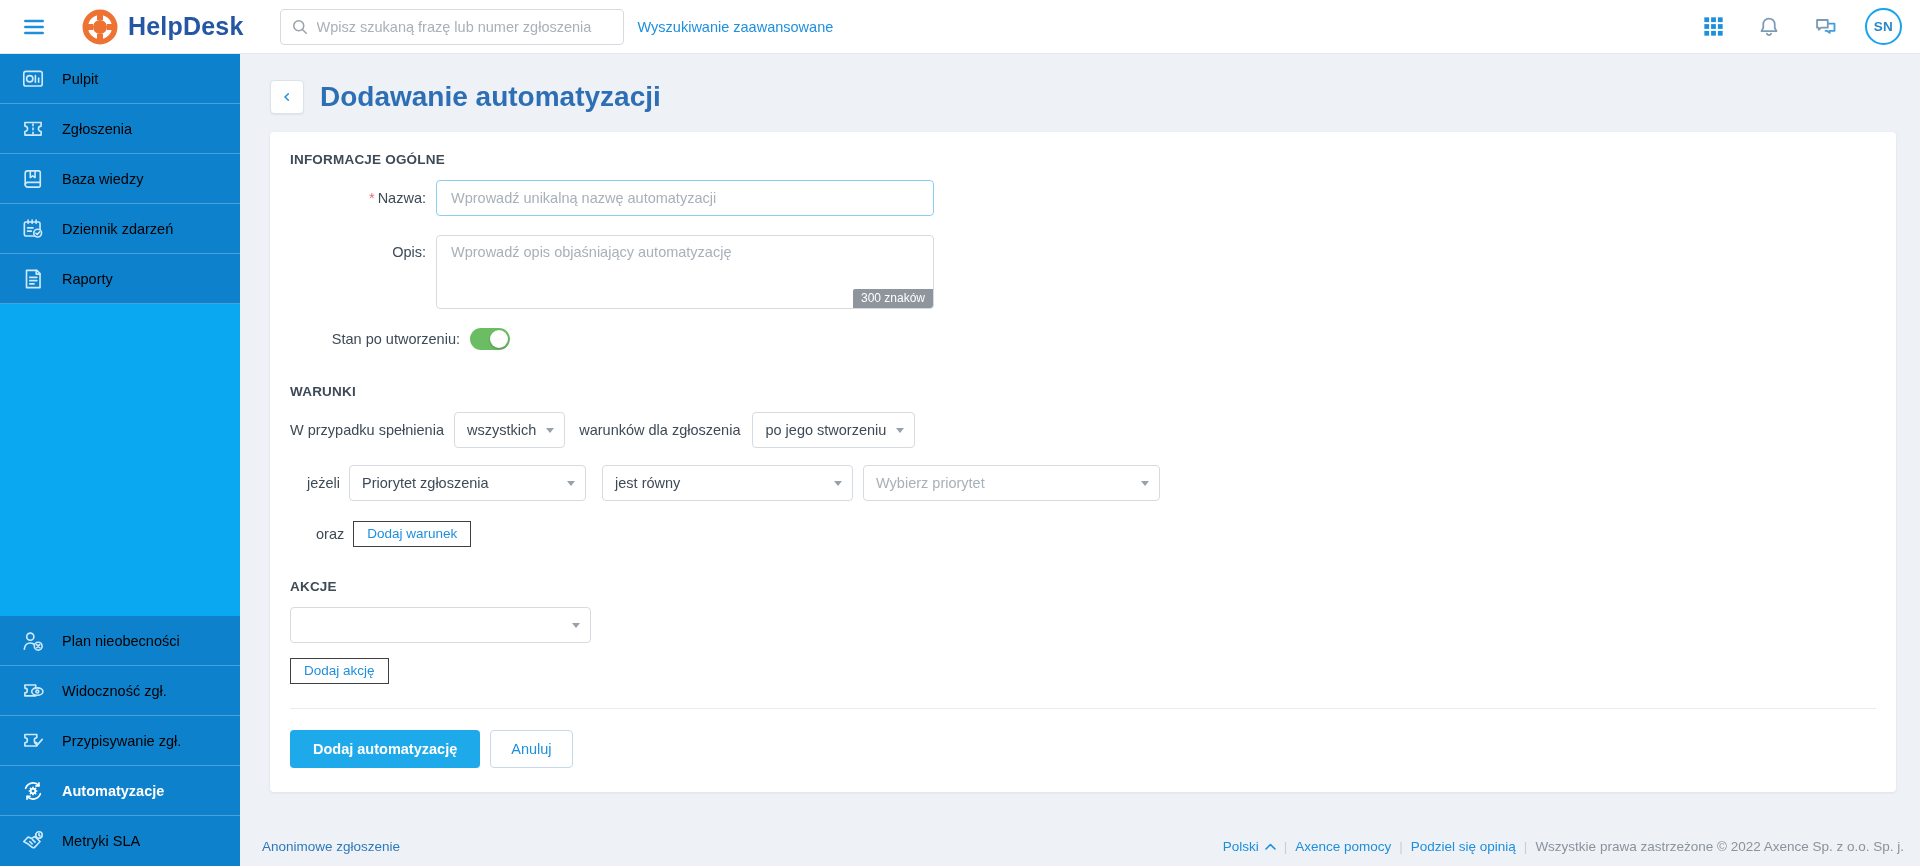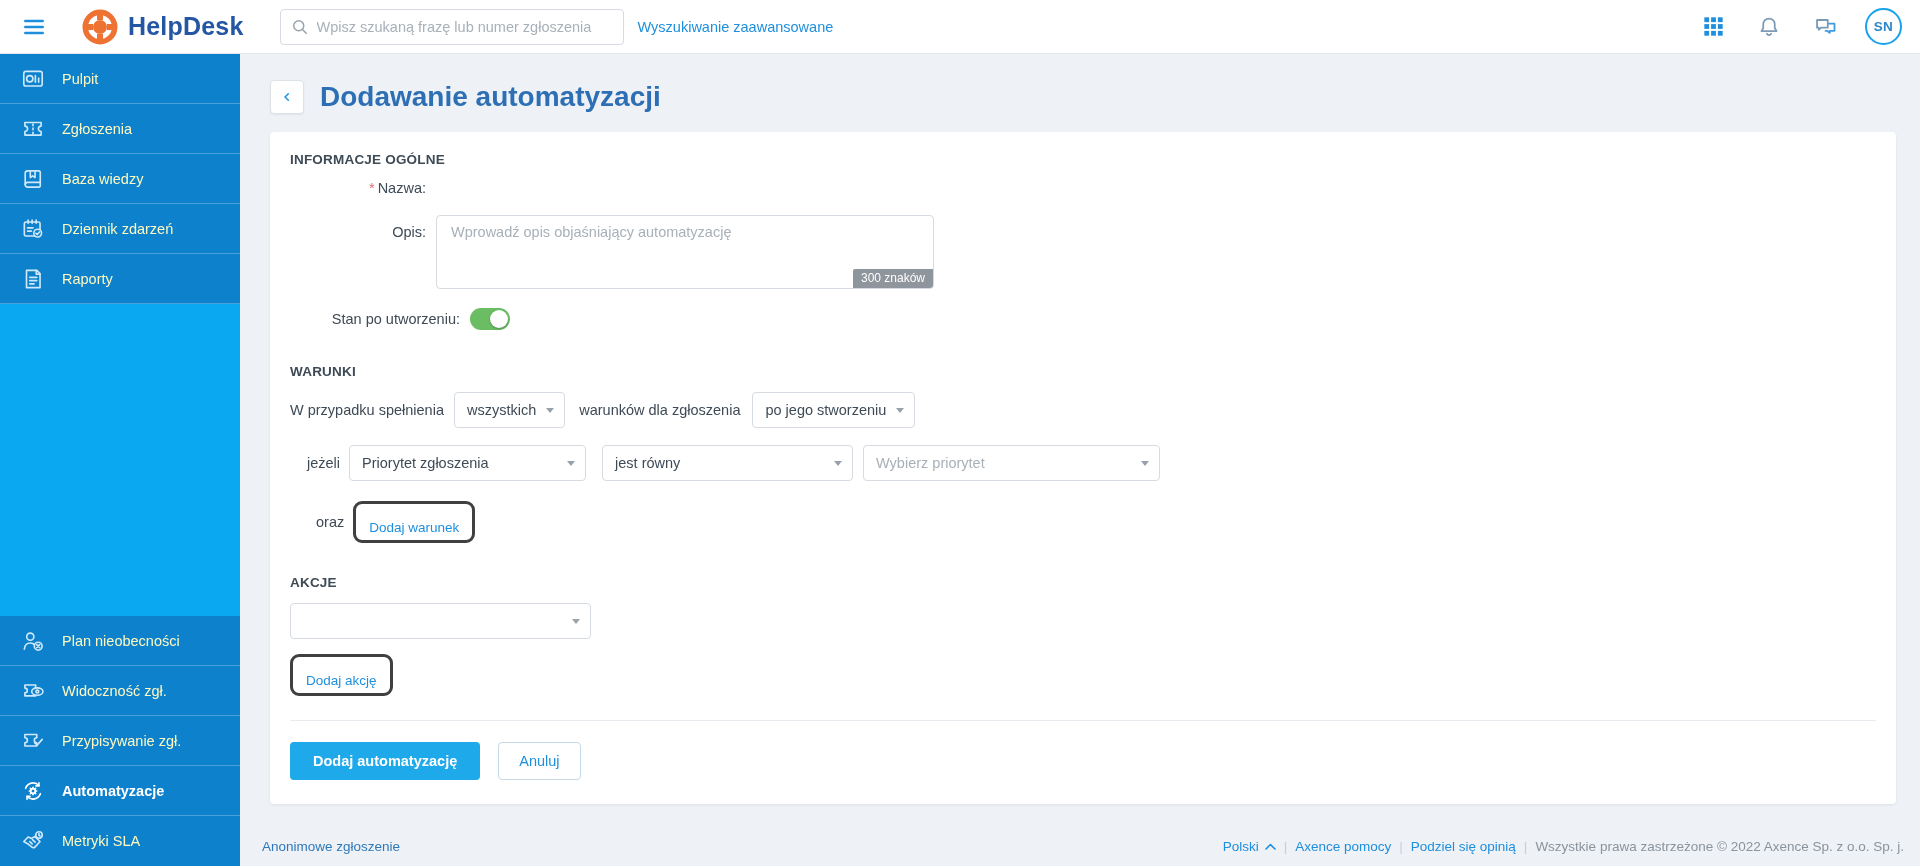--- a/index.html
+++ b/index.html
@@ -27,21 +27,21 @@
 
   
   .sidebar { position:absolute; top:54px; left:0; bottom:0; width:240px; background:#09a8f0; z-index:20; }
   .mgroup-top { position:absolute; top:0; left:0; width:100%; }
   .mgroup-bottom { position:absolute; bottom:0; left:0; width:100%; }
   .mitem { height:50px; background:#0e81cc; display:flex; align-items:center; padding-left:20px;
            cursor:pointer; border-bottom:1px solid rgba(255,255,255,.25); }
   .mgroup-bottom .mitem:last-child { border-bottom:none; }
   .mitem svg { stroke:#cfe9fa; flex:0 0 auto; }
   .mitem .fillbg { fill:#0e81cc; }
-  .mlabel { margin-left:16px; font-size:14.5px; color:#fef9c3; }
+  .mlabel { margin-left:16px; font-size:14.5px; color:#000000; }
   .mitem.active .mlabel { color:#fff; font-weight:700; }
   .mitem.active svg { stroke:#fff; }
 
   
   .main { position:absolute; left:240px; top:54px; right:0; bottom:0; background:#eef1f6; }
   .titlerow { display:flex; align-items:center; margin:26px 0 0 30px; }
   .backbtn { width:34px; height:34px; background:#fff; border:1px solid #dde2e7; border-radius:4px;
              cursor:pointer; display:flex; align-items:center; justify-content:center;
              box-shadow:0 1px 2px rgba(16,36,64,.06); }
   .page-title { margin-left:16px; font-size:28px; color:#2d6fb4; }
@@ -69,25 +69,25 @@
 
   .inline-row { display:flex; align-items:center; font-size:14.5px; color:#3e4a56; }
   .select { position:relative; height:36px; border:1px solid #d6dbe1; border-radius:4px; background:#fff;
             display:inline-flex; align-items:center; padding:0 28px 0 12px; font-size:14.5px;
             color:#3e4a56; cursor:pointer; }
   .select .caret { position:absolute; right:10px; top:15px; width:0; height:0;
             border-left:4.5px solid transparent; border-right:4.5px solid transparent;
             border-top:5.5px solid #98a0a9; }
   .select .ph { color:#a8b0b8; }
 
-  .btn-dashed { background:#fff; border:3px solid #404040; border-radius:9px; color:#1e8fdd;
-                font-size:13.5px; padding:16px 13px 5px; cursor:pointer; font-family:inherit; }
+  .btn-dashed { background:#fff; border:1px solid #404040; border-radius:0; color:#1e8fdd;
+                font-size:13.5px; padding:4px 13px 5px; cursor:pointer; font-family:inherit; }
 
   .divider { border:none; border-top:1px solid #e8ebef; margin-top:24px; }
-  .btnrow { display:flex; margin-top:21px;gap:8px; }
+  .btnrow { display:flex; margin-top:21px; }
   .btn-primary { background:#1ea9ea; color:#fff; font-weight:700; font-size:14.5px; border:none;
                  border-radius:4px; height:38px; padding:0 23px; cursor:pointer; font-family:inherit; }
   .btn-secondary { background:#fff; color:#1e8fdd; font-size:14.5px; border:1px solid #c6d9e8;
                  border-radius:4px; height:38px; padding:0 20px; margin-left:10px; cursor:pointer; font-family:inherit; }
 
   
   .footer { position:absolute; left:22px; right:16px; bottom:12px; display:flex;
             align-items:center; justify-content:space-between; font-size:13.5px; }
   .foot-left { color:#2e79ba; text-decoration:none; cursor:pointer;text-align:center; }
   .foot-right { display:flex; align-items:flex-start; }
@@ -257,20 +257,21 @@
       <h1 class="page-title">Dodawanie automatyzacji</h1>
     </div>
 
     <section class="card">
       <div class="section-h">INFORMACJE OGÓLNE</div>
 
       <div class="frow" style="margin-top:13px; align-items:center;">
         <div class="flabel">
           <span class="req">*</span><span>Nazwa:</span>
         </div>
+        <input class="name-input" type="text" placeholder="Wprowadź unikalną nazwę automatyzacji" style="">
       </div>
 
       <div class="frow" style="margin-top:19px;">
         <div class="flabel" style="padding-top:9px;">Opis:</div>
         <div class="desc-wrap">
           <textarea class="desc-area" placeholder="Wprowadź opis objaśniający automatyzację" style=""></textarea>
           <span class="char-badge">300 znaków</span>
         </div>
       </div>
 

